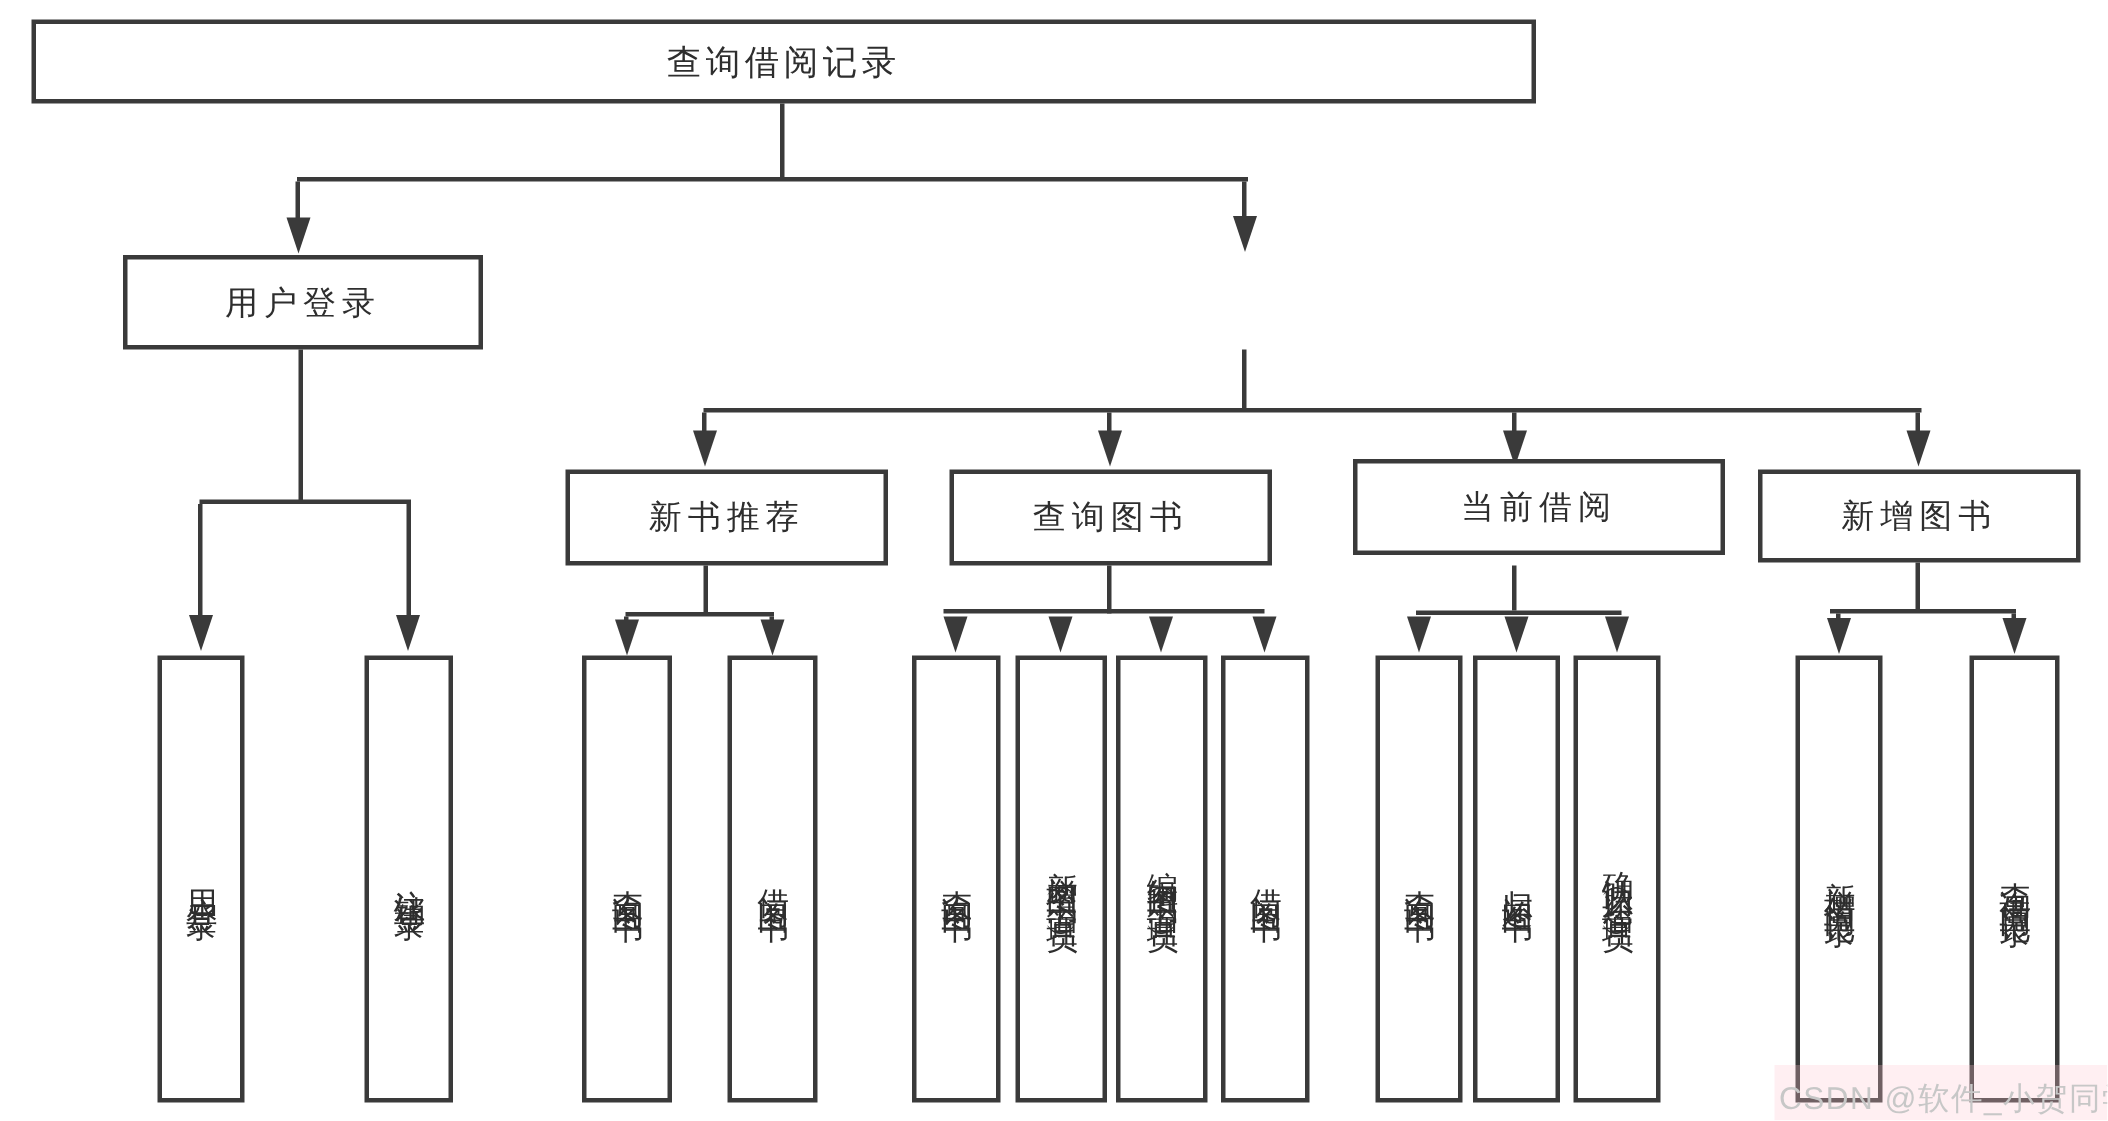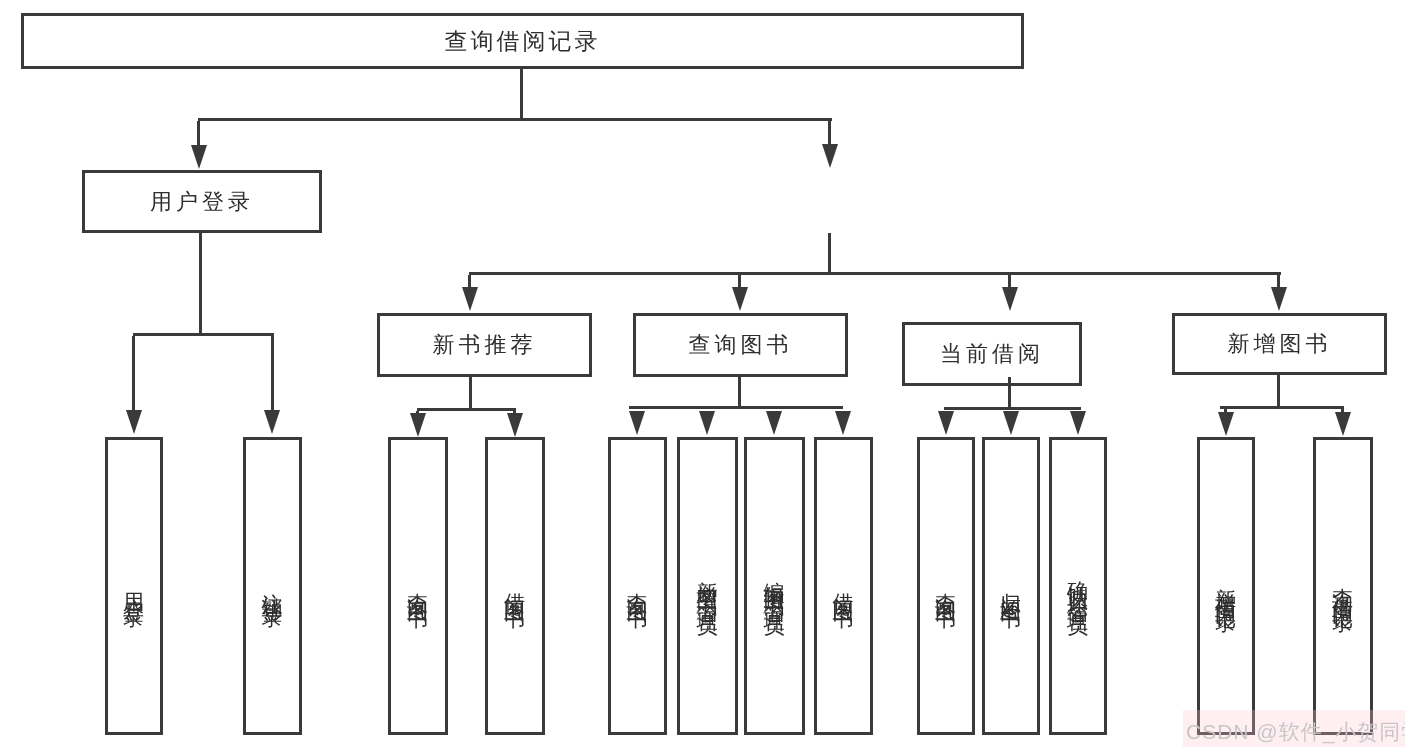--- a/index.html
+++ b/index.html
@@ -92,21 +92,21 @@
   <div class="arw" style="left:1002px; top:287px;"></div>
   <div class="v" style="left:1277px; top:275px; height:14px;"></div>
   <div class="arw" style="left:1271px; top:287px;"></div>
 
   <div class="bx hlabel" style="left:377px;  top:313px; width:215px; height:64px;">
     <span>新书推荐</span>
   </div>
   <div class="bx hlabel" style="left:633px;  top:313px; width:215px; height:64px;">
     <span>查询图书</span>
   </div>
-  <div class="bx hlabel" style="left:902px;  top:322px; width:180px; height:64px;">
+  <div class="bx hlabel" style="left:902px;  top:306px; width:248px; height:64px;">
     <span>当前借阅</span>
   </div>
   <div class="bx hlabel" style="left:1172px; top:313px; width:215px; height:62px;">
     <span>新增图书</span>
   </div>
 
   <div class="v" style="left:469px; top:377px; height:31px;"></div>
   <div class="h" style="left:417px; top:408px; width:99px;"></div>
   <div class="v" style="left:416px; top:411px; height:4px;"></div>
   <div class="arw" style="left:410px; top:413px;"></div>

